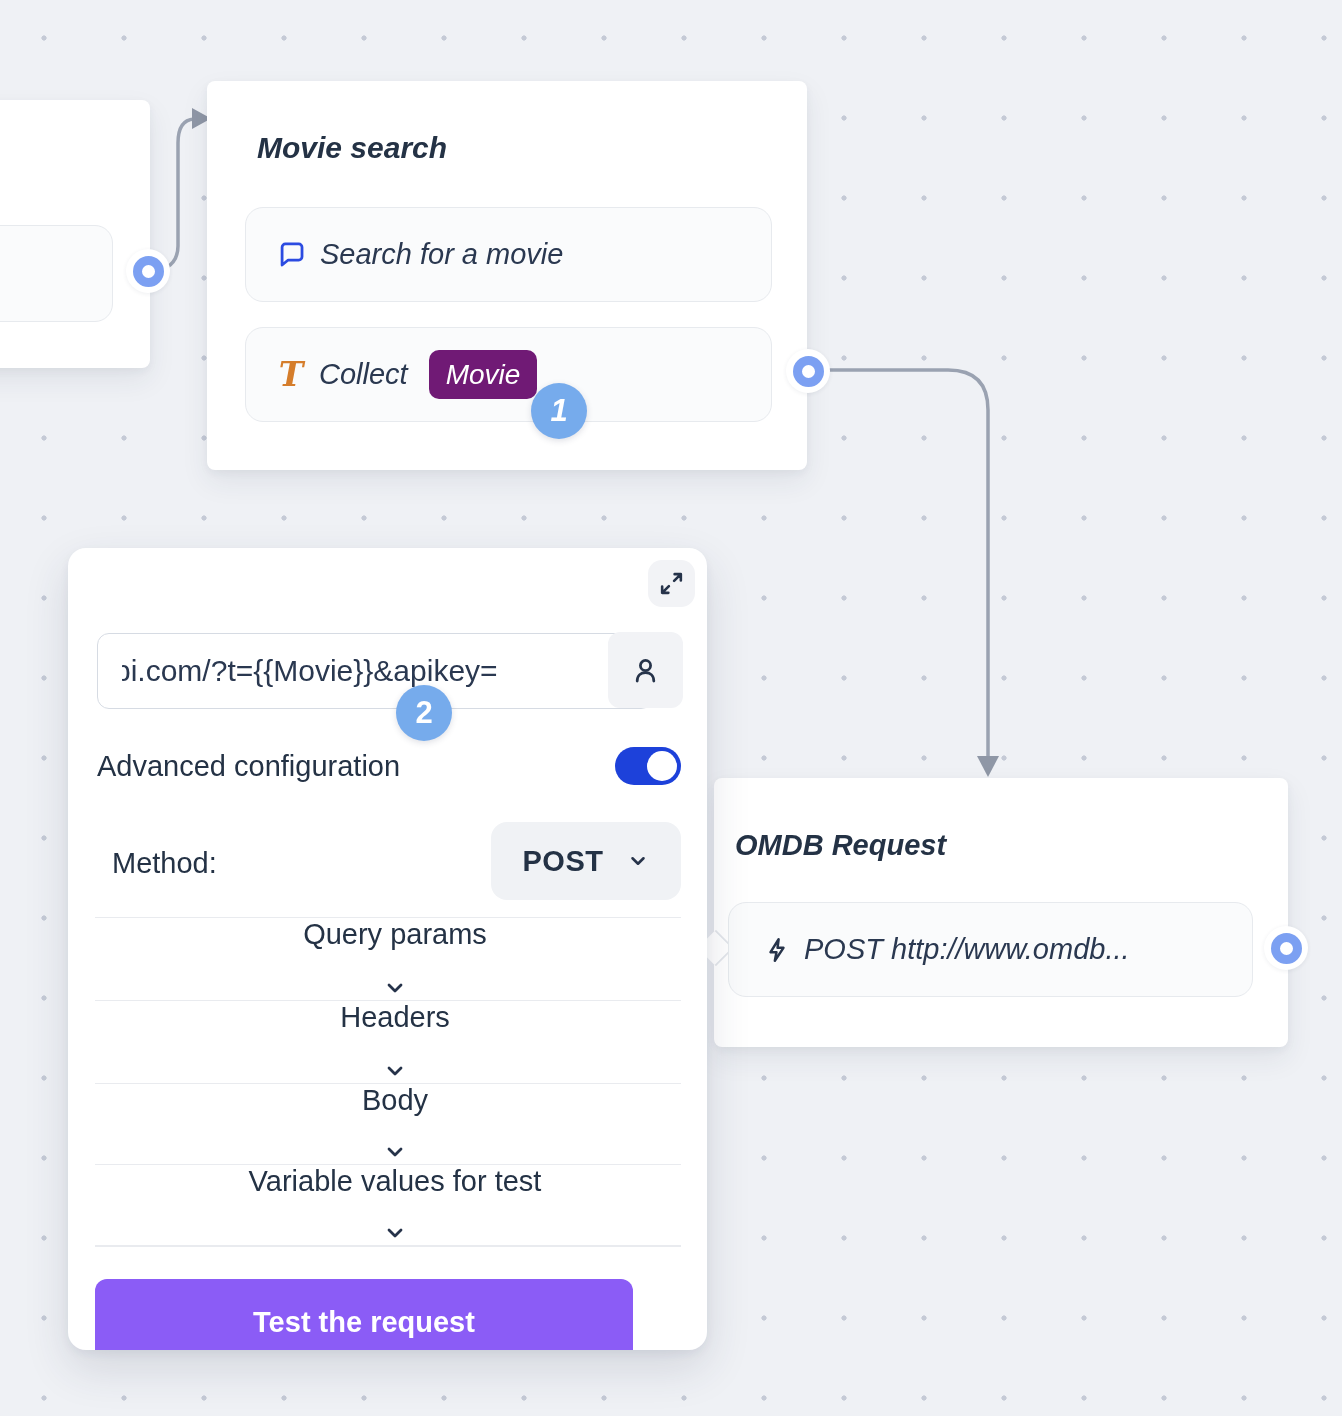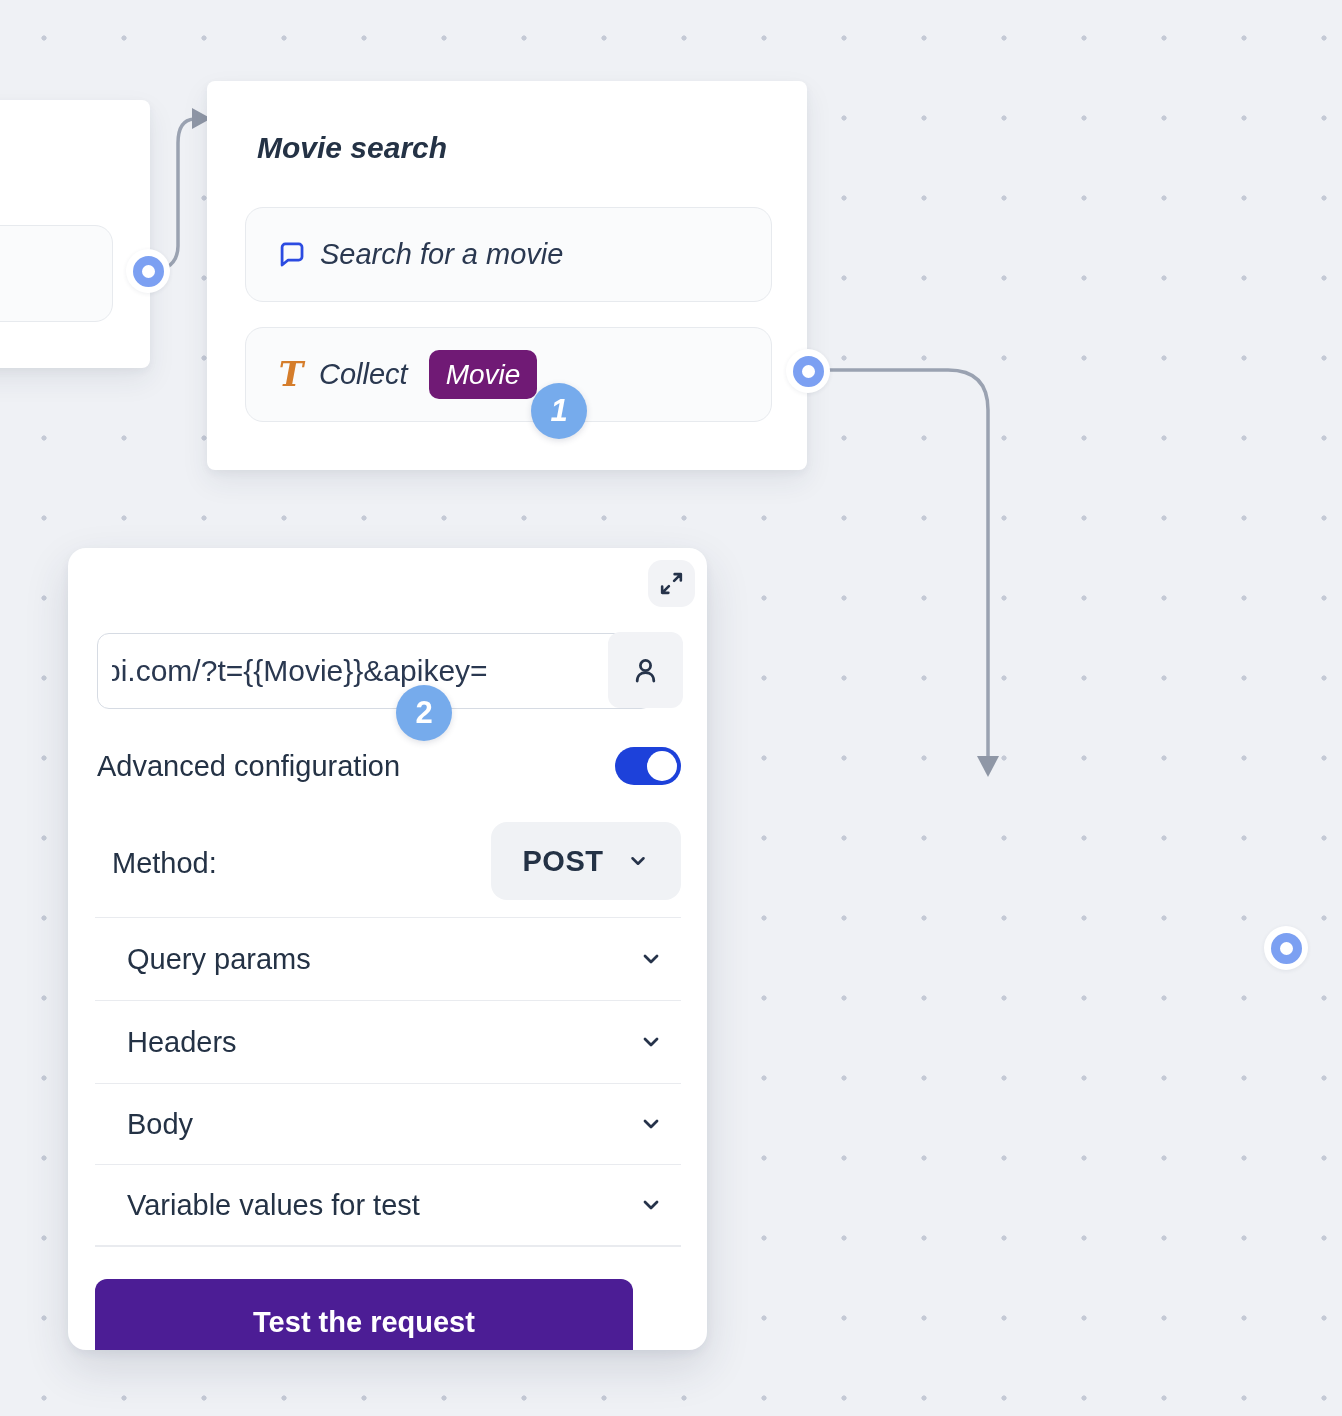--- a/index.html
+++ b/index.html
@@ -77,46 +77,46 @@
     background:#fff;border-radius:18px;overflow:hidden;z-index:4;
     box-shadow:0 18px 45px rgba(40,50,80,.14),0 4px 10px rgba(40,50,80,.06);
   }
   .sq-btn{position:absolute;background:#F2F3F6;border-radius:14px;display:flex;align-items:center;justify-content:center;}
   .expand-btn{left:580px;top:12px;width:47px;height:47px;}
   .person-btn{left:540px;top:84px;width:75px;height:76px;border-radius:12px;}
   .url-input{
     position:absolute;left:29px;top:85px;width:556px;height:76px;box-sizing:border-box;
     border:1.5px solid #D6DBE3;border-radius:12px;background:#fff;
     font-family:"Liberation Sans","DejaVu Sans",sans-serif;font-size:30px;color:#2A3850;
-    padding:0 14px;text-indent:-8px;outline:none;
+    padding:0 24px;text-indent:-8px;outline:none;
   }
   .panel-label{position:absolute;color:#243245;font-size:29px;white-space:nowrap;}
   .adv-label{left:29px;top:202px;}
   .method-label{left:44px;top:299px;}
   .toggle{
     position:absolute;left:547px;top:199px;width:66px;height:38px;border-radius:19px;
     background:#1D41DA;
   }
   .toggle .knob{position:absolute;right:4px;top:4px;width:30px;height:30px;border-radius:50%;background:#fff;}
   .method-select{
     position:absolute;left:423px;top:274px;width:190px;height:78px;border-radius:16px;
     background:#F0F2F5;display:flex;align-items:center;justify-content:center;gap:24px;
   }
   .method-value{color:#243245;font-size:29px;font-weight:700;letter-spacing:.5px;}
   .section-row{
     position:absolute;left:27px;width:586px;height:83px;border-top:1.5px solid #E9EBEF;
     display:flex;align-items:center;justify-content:space-between;
-    padding:0 18px 0 32px;box-sizing:border-box;cursor:pointer;
+    padding:0 18px 0 32px;box-sizing:border-box;cursor:pointer;flex-direction:column;
   }
   .row1{top:369px;} .row2{top:452px;} .row3{top:535px;height:81px;} .row4{top:616px;height:81px;}
   .bottom-divider{position:absolute;left:27px;top:697px;width:586px;height:1.5px;background:#E9EBEF;}
   .section-label{color:#243245;font-size:29px;white-space:nowrap;}
   .test-btn{
     position:absolute;left:27px;top:731px;width:538px;height:86px;border:none;
-    border-radius:12px;background:#4c1d95;color:#fff;font-size:29px;font-weight:700;
+    border-radius:12px;background:#8b5cf6;color:#fff;font-size:29px;font-weight:700;
     font-family:"Liberation Sans","DejaVu Sans",sans-serif;display:flex;align-items:center;justify-content:center;
   }
 
   
   .omdb-card{left:714px;top:778px;width:574px;height:269px;z-index:3;}
   .omdb-card .card-title{left:21px;top:50px;font-weight:700;font-size:29px;}
   .omdb-item{left:14px;top:124px;width:525px;height:95px;padding-left:34px;}
   .omdb-notch{
     position:absolute;left:-11px;top:157px;width:24px;height:24px;background:#fff;
     border-top:2px solid #E3E6EB;border-right:2px solid #E3E6EB;
@@ -220,14 +220,26 @@
       <span class="section-label">Body</span>
       <svg class="stroke-ic" width="24" height="24" viewBox="0 0 24 24" style="stroke-width:2.8;">
           <path d="M6 9 l6 6 6 -6"></path>
         </svg>
     </div>
     <div class="bottom-divider"></div>
 
     <button class="test-btn">Test the request</button>
   </div>
 
+  <div class="card omdb-card">
+    <div class="omdb-notch"></div>
+    <div class="card-title">OMDB Request</div>
+    <div class="node-item omdb-item">
+      <span class="icon">
+        <svg class="stroke-ic" width="28" height="28" viewBox="0 0 26 26" style="stroke-width:2.3;">
+          <path d="M14.5 3 L7 15 h5.5 L11 23 L19 11 h-5.5 Z"></path>
+        </svg>
+      </span>
+      <span class="item-label">POST http://www.omdb...</span>
+    </div>
+  </div>
 
 </div>
 
 </body></html>

